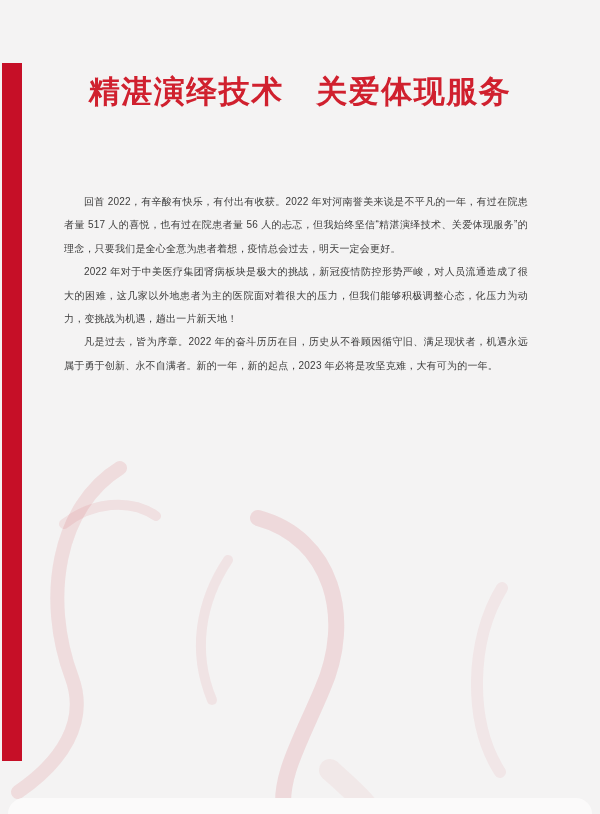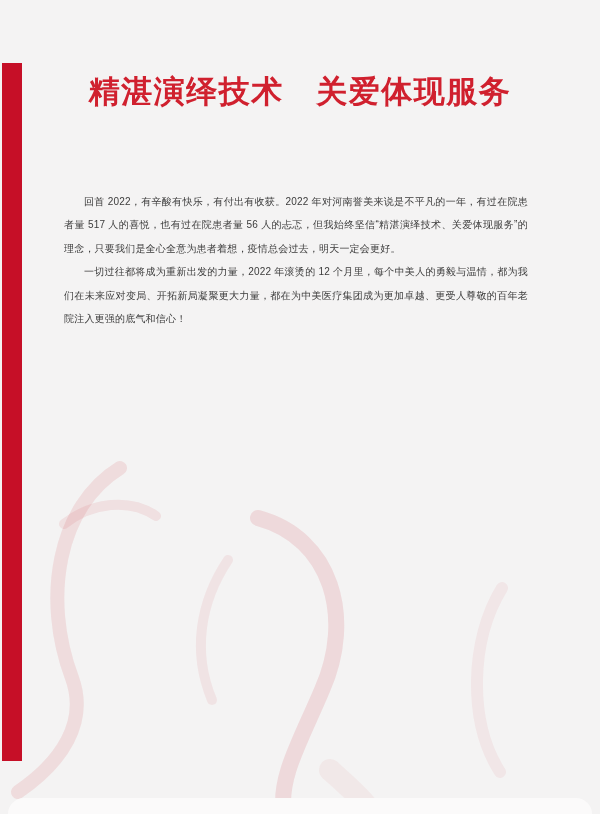--- a/index.html
+++ b/index.html
@@ -92,18 +92,19 @@
       <path d="M 330 770 C 352 790, 366 802, 372 814" stroke="rgba(197,32,47,0.05)" stroke-width="22"></path>
     </g>
   </svg>
 
   <div class="accent-bar"></div>
 
   <h1 class="page-title">精湛演绎技术　关爱体现服务</h1>
 
   <div class="article">
     <p>回首 2022，有辛酸有快乐，有付出有收获。2022 年对河南誉美来说是不平凡的一年，有过在院患者量 517 人的喜悦，也有过在院患者量 56 人的忐忑，但我始终坚信“精湛演绎技术、关爱体现服务”的理念，只要我们是全心全意为患者着想，疫情总会过去，明天一定会更好。</p>
-    <p>一切过往都将成为重新出发的力量，2022 年滚烫的 12 个月里，每个中美人的勇毅与温情，都为我们在未来应对变局、开拓新局凝聚更大力量，都在为中美医疗集团成为更加卓越、更受人尊敬的百年老院注入更强的底气和信心！</p>
+    <p>2022 年对于中美医疗集团肾病板块是极大的挑战，新冠疫情防控形势严峻，对人员流通造成了很大的困难，这几家以外地患者为主的医院面对着很大的压力，但我们能够积极调整心态，化压力为动力，变挑战为机遇，趟出一片新天地！</p>
+    <p>凡是过去，皆为序章。2022 年的奋斗历历在目，历史从不眷顾因循守旧、满足现状者，机遇永远属于勇于创新、永不自满者。新的一年，新的起点，2023 年必将是攻坚克难，大有可为的一年。</p>
   </div>
 
   <div class="bottom-card-edge"></div>
 
 </div>
 
 </body></html>

